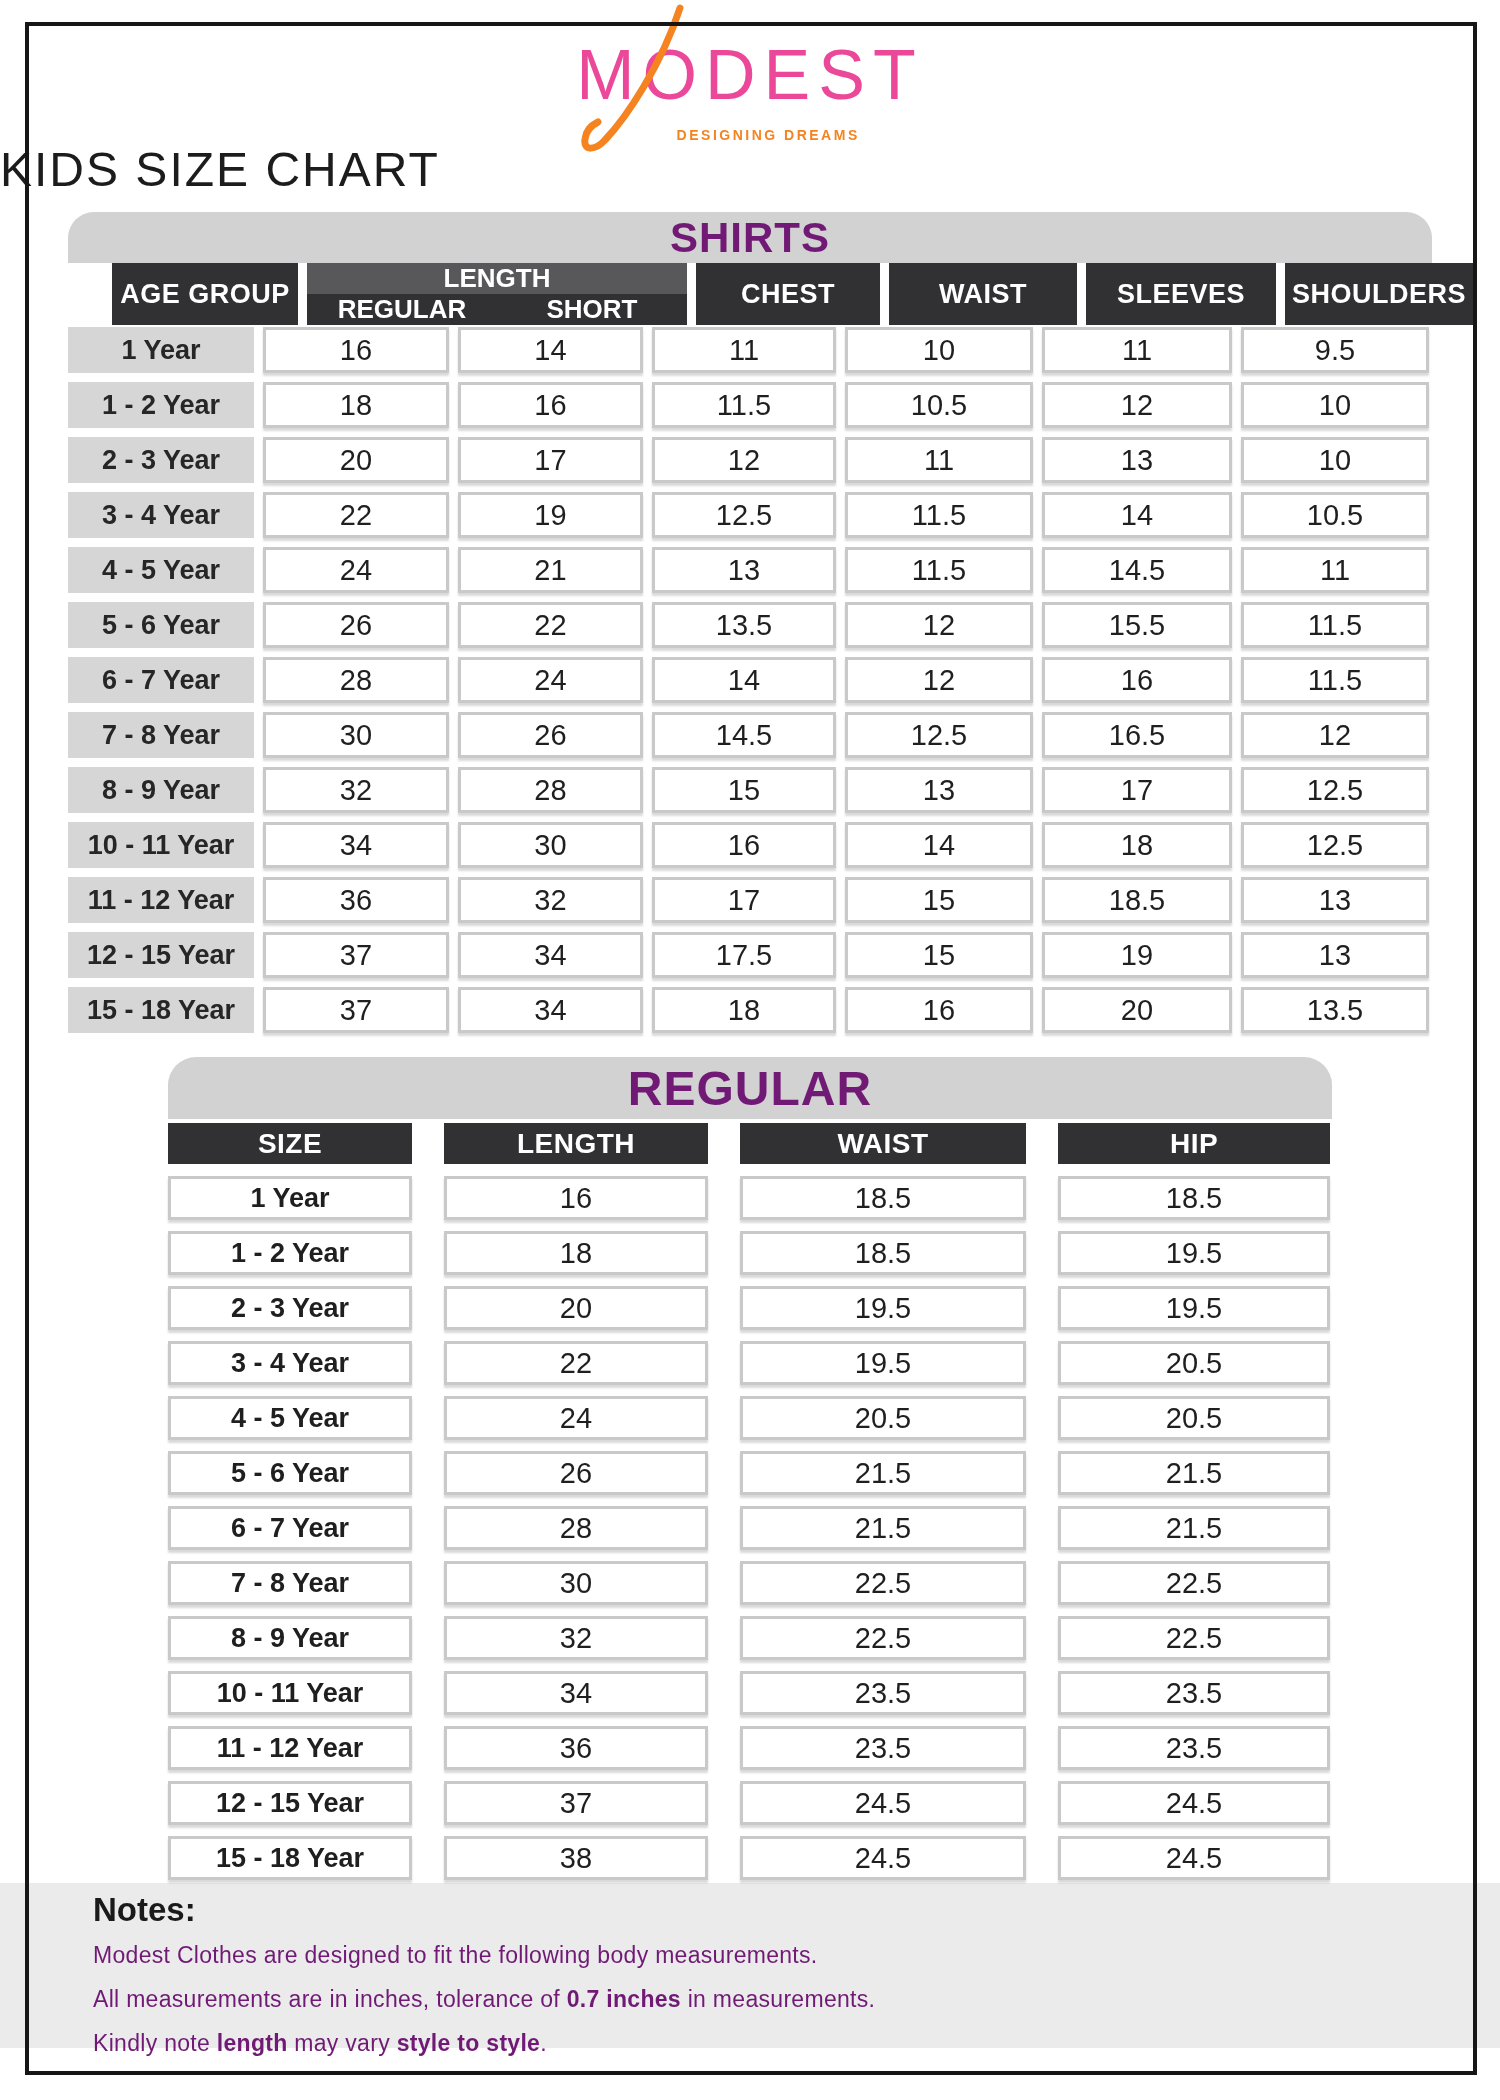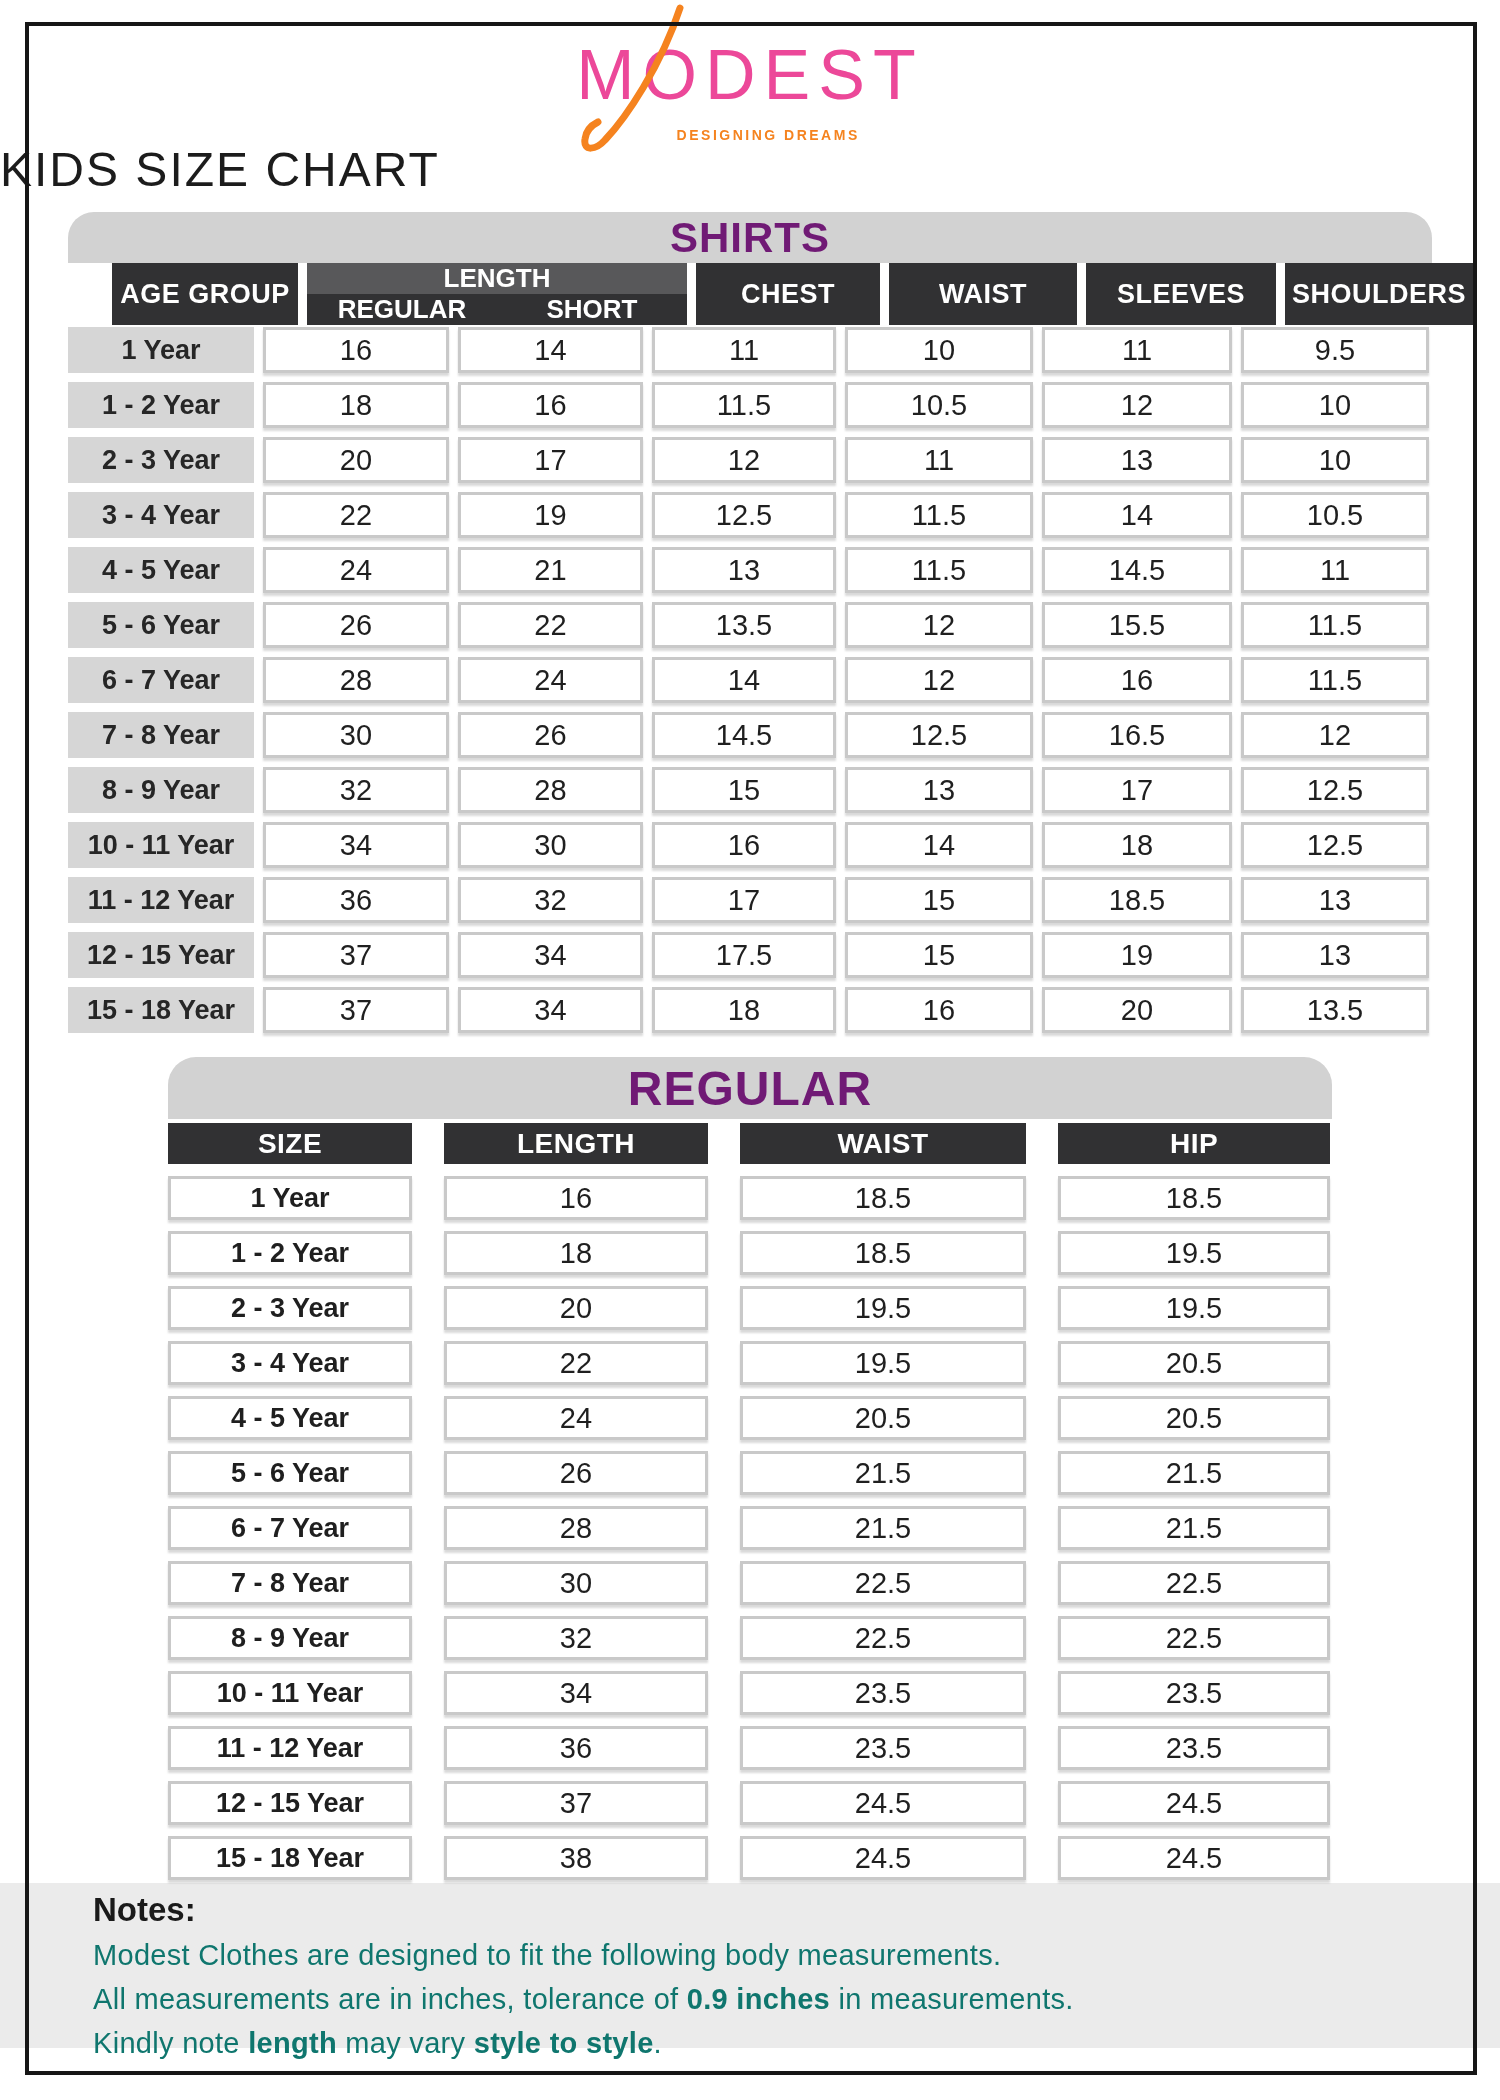--- a/index.html
+++ b/index.html
@@ -59,21 +59,21 @@
   .bottoms-header { display:grid; grid-template-columns:244px 264px 286px 272px;
                     column-gap:32px; height:41px; margin-top:4px; }
   .bottoms .hcell { font-size:28px; }
   .bottoms-rows { margin-top:12px; display:flex; flex-direction:column; gap:11px; }
   .brow { display:grid; grid-template-columns:244px 264px 286px 272px; column-gap:32px; height:44px; }
   .brow .size-label { font-weight:bold; font-size:27px; }
 
   
   .notes-content { position:absolute; left:93px; top:1891px; width:1320px; }
   .notes-heading { font-size:33px; font-weight:bold; color:#1a1a1a; margin-bottom:4px; }
-  .note-line { font-size:29px; color:#0f766e; line-height:44px; letter-spacing:0.3px; }
+  .note-line { font-size:23px; color:#701a75; line-height:44px; letter-spacing:0.3px; }
   .note-line b { font-weight:bold; }
 </style>
 </head>
 <body>
 
 <div class="notes-band"></div>
 
 <div class="content">
 
   <div class="logo-wrap">
@@ -314,19 +314,19 @@
           <div class="vcell">38</div>
           <div class="vcell">24.5</div>
           <div class="vcell">24.5</div>
         </div>
       </div>
   </div>
 
   <div class="notes-content">
     <div class="notes-heading">Notes:</div>
     <p class="note-line">Modest Clothes are designed to fit the following body measurements.</p>
-    <p class="note-line"><span>All measurements are in inches, tolerance of </span><b>0.9 inches</b><span> in measurements.</span></p>
+    <p class="note-line"><span>All measurements are in inches, tolerance of </span><b>0.7 inches</b><span> in measurements.</span></p>
     <p class="note-line"><span>Kindly note </span><b>length</b><span> may vary </span><b>style to style</b><span>.</span></p>
   </div>
 
 </div>
 
 <div class="frame"></div>
 
 </body></html>

